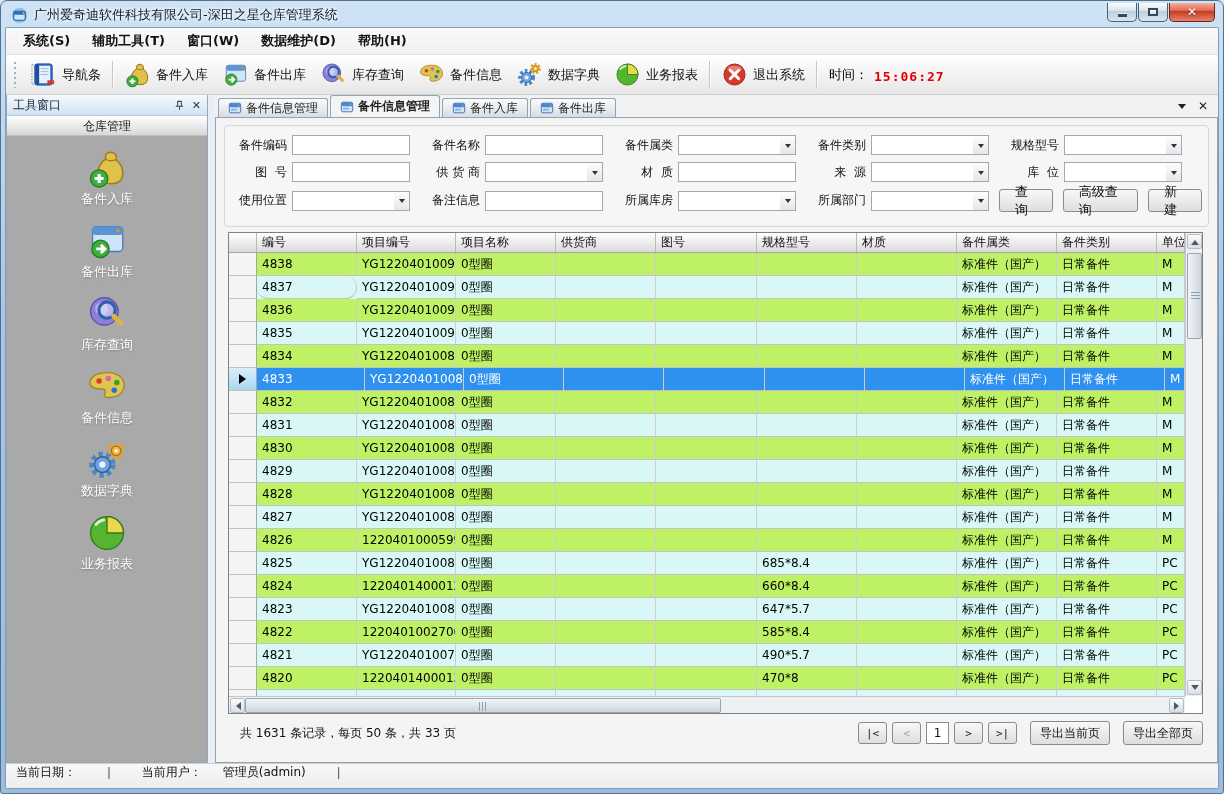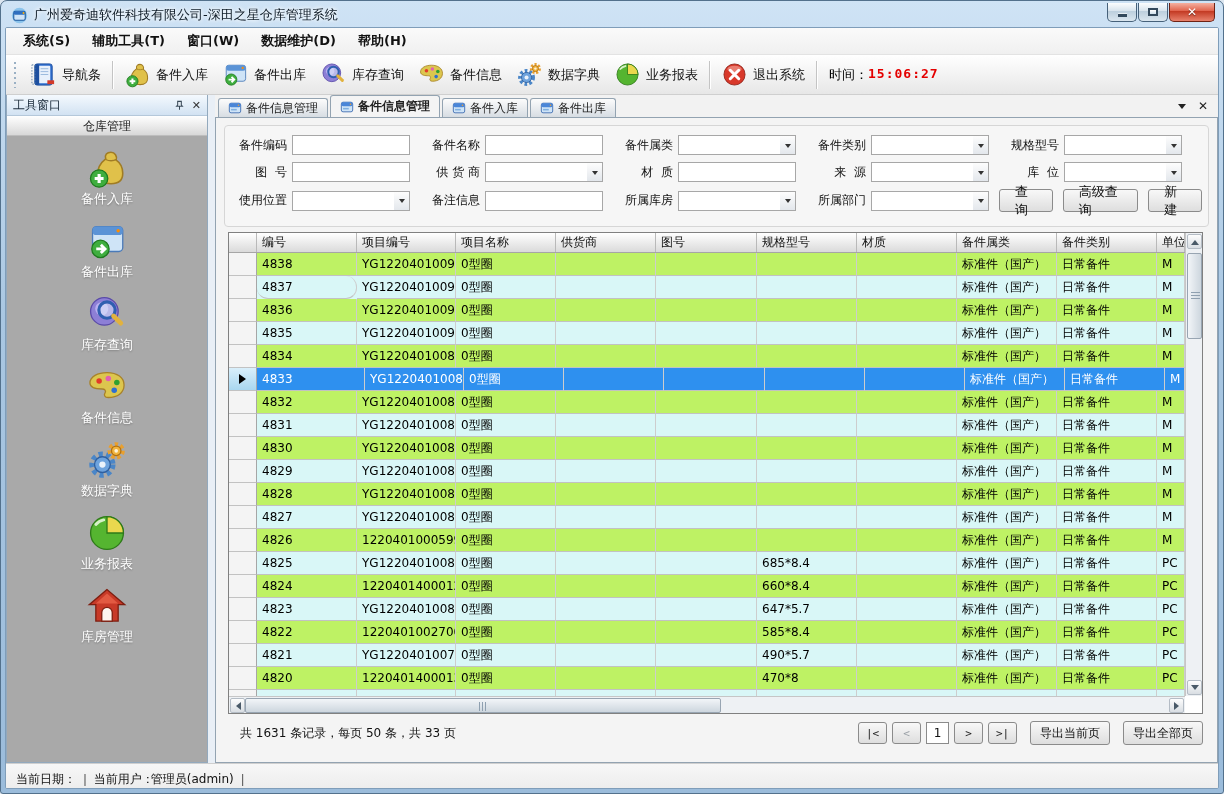--- a/index.html
+++ b/index.html
@@ -20,21 +20,21 @@
   
   .client{ height:calc(100% - 26px); background:#f2f2f2; border:1px solid #7f9db9; border-radius:2px; display:flex; flex-direction:column; overflow:hidden;}
   .menubar{ height:27px; background:linear-gradient(#fafafa,#f0f0f0); border-bottom:1px solid #e3e3e3; display:flex; align-items:center; padding:0 6px; flex:none;font-weight:bold;}
   .menu-item{ font-size:13px; color:#111; padding:4px 11px; border-radius:2px;}
   
   .toolbar{ height:40px; background:linear-gradient(#ffffff,#e7e7e7); border-bottom:1px solid #cfcfcf; display:flex; align-items:center; padding:0 4px; flex:none;}
   .tb-grip{ width:5px; height:26px; margin:0 4px; background:repeating-linear-gradient(#9ab0c4 0 2px, transparent 2px 5px); background-size:2px 100%; background-repeat:repeat-y;}
   .tool-btn{ display:flex; align-items:center; gap:5px; padding:3px 7px; font-size:13px; color:#111; border-radius:3px; white-space:nowrap;}
   .tool-btn svg{ width:27px; height:27px; display:block;}
   .tb-sep{ width:1px; height:28px; background:#c4c4c4; box-shadow:1px 0 0 #fff; margin:0 4px; flex:none;}
-  .tb-time{ display:flex; align-items:flex-start; font-size:13px; padding:0 8px;}
+  .tb-time{ display:flex; align-items:flex-end; gap:6px; font-size:13px; padding:0 8px;}
   .time-value{ color:#e40000; font-weight:bold; font-family:"DejaVu Sans Mono","Liberation Mono",monospace; letter-spacing:1px;}
   
   .main{ flex:1; display:flex; min-height:0;}
   .sidebar{ width:202px; flex:none; display:flex; flex-direction:column; border:1px solid #93a9bd; border-top:none; background:#a9a9a9;}
   .side-title{ height:21px; background:linear-gradient(#f4f9fe,#d2e2f2); border-bottom:1px solid #b5c8da; display:flex; align-items:center; padding:0 6px; font-size:12px; color:#1a2a3a; flex:none;}
   .side-title-controls{ margin-left:auto; display:flex; gap:7px; align-items:center;}
   .side-title-controls svg{ width:11px; height:11px; display:block;}
   .pclose{ font-size:11px; color:#333; line-height:1; font-weight:bold;}
   .side-section{ height:20px; background:linear-gradient(#ffffff,#d8d8d8); border-bottom:1px solid #bdbdbd; text-align:center; line-height:20px; font-size:12px; color:#222; flex:none;}
   .side-body{ flex:1; background:#a9a9a9; display:flex; flex-direction:column; align-items:center; padding-top:11px; overflow:hidden;}
@@ -96,21 +96,21 @@
   
   .pager{ height:38px; flex:none; display:flex; align-items:center; padding:0 14px 0 24px; font-size:12px; color:#111;}
   .pager-right{ margin-left:auto; display:flex; align-items:center; gap:5px;}
   .nav-btn{ width:29px; height:22px; font-size:11px; font-family:"DejaVu Sans Mono","Liberation Mono",monospace; color:#222;
     background:linear-gradient(#f8f8f8,#dedede); border:1px solid #8b8b8b; border-radius:3px; display:flex; align-items:center; justify-content:center;}
   .nav-btn.disabled{ color:#9aa0a6; }
   .page-box{ width:23px; height:22px; border:1px solid #8b8b8b; background:#fff; display:flex; align-items:center; justify-content:center; font-size:12px;}
   .export-btn{ height:24px; padding:0 9px; margin-left:8px; font-size:12px; background:linear-gradient(#f8f8f8,#dedede); border:1px solid #8b8b8b; border-radius:3px; display:flex; align-items:center;}
   .page-filler{ flex:1;}
   
-  .statusbar{ height:25px; flex:none; background:linear-gradient(#f7f7f7,#ededed); border-top:1px solid #cfcfcf; display:flex; align-items:flex-end; padding:0 10px; font-size:12px; color:#111; gap:3px;}
+  .statusbar{ height:25px; flex:none; background:linear-gradient(#f7f7f7,#ededed); border-top:1px solid #cfcfcf; display:flex; align-items:flex-start; padding:0 10px; font-size:12px; color:#111; gap:27px;}
 </style>
 </head>
 <body>
 
 <div class="window">
   <div class="titlebar">
     <span class="app-icon">
         <svg viewBox="0 0 16 16">
           <circle cx="8" cy="8" r="7.2" fill="#8cc4ec"></circle>
           <rect x="2.6" y="4" width="10.8" height="8.4" rx="1.6" fill="#cfe4f7" stroke="#1d5a9e"></rect>
@@ -321,30 +321,20 @@
             <div class="side-item">
               <span>
                 <svg viewBox="0 0 32 32">
                   <circle cx="16" cy="16" r="12.5" fill="#55b530" stroke="#2e7a18"></circle>
                   <path d="M16 16V3.5A12.5 12.5 0 0 1 28.5 16z" fill="#ead84e" stroke="#2e7a18"></path>
                   <path d="M7.5 9.5a10 10 0 0 1 6-3.5" stroke="#d6f0c8" stroke-width="2.2" fill="none" stroke-linecap="round"></path>
                 </svg>
               </span>
               <div class="side-label">业务报表</div>
             </div>
-            <div class="side-item">
-              <span>
-                <svg viewBox="0 0 32 32">
-                  <path d="M16 3.5 2.5 15h5v12.5h17V15h5z" fill="#c83a28" stroke="#7e1e10"></path>
-                  <path d="M16 6.5 7.5 14h17z" fill="#e25a42"></path>
-                  <path d="M12 27.5v-6.5a4 4 0 0 1 8 0v6.5z" fill="#fdf6f0" stroke="#7e1e10"></path>
-                </svg>
-              </span>
-              <div class="side-label">库房管理</div>
-            </div>
           </div>
       </div>
       <div class="splitter"></div>
 
       <div class="content">
         <div class="tabstrip">
           <span id="tabs" style="display:flex;align-items:flex-end;">
               <div class="tab">
                 <span style="display: flex;">
                   <svg viewBox="0 0 16 16">

